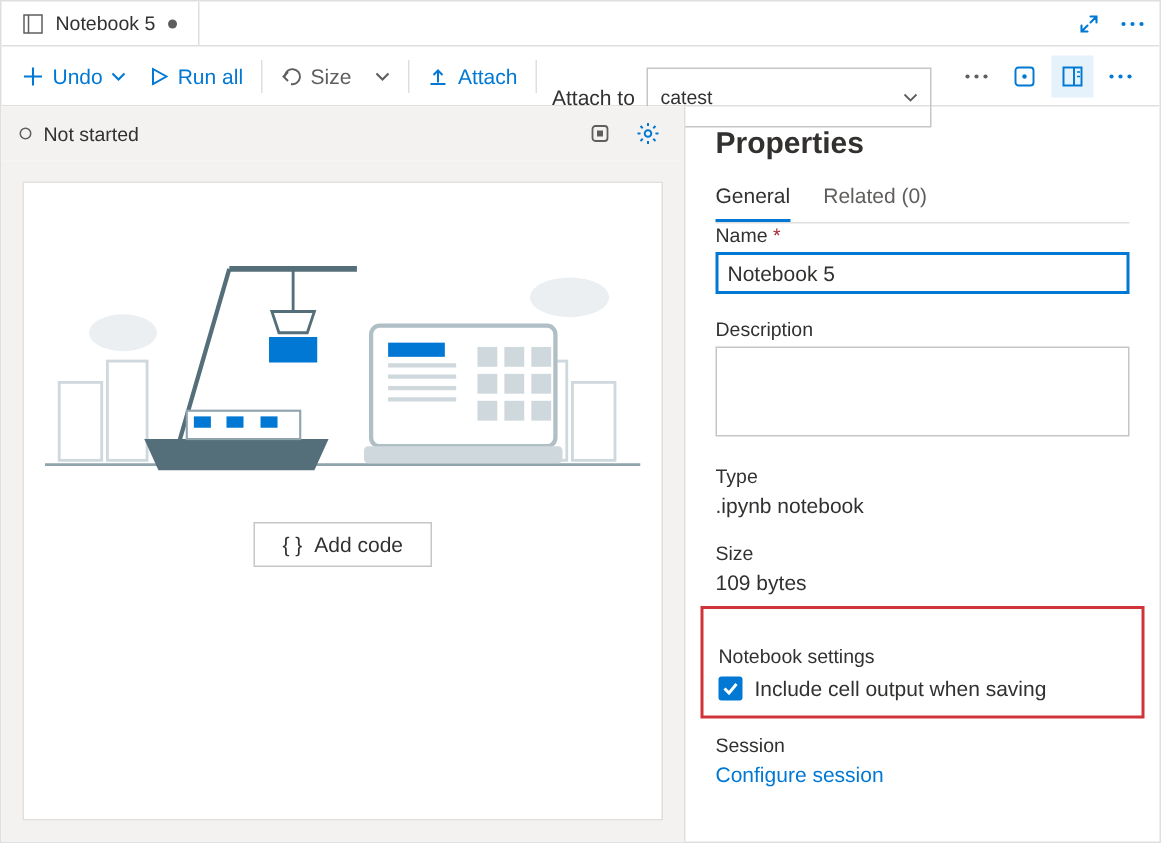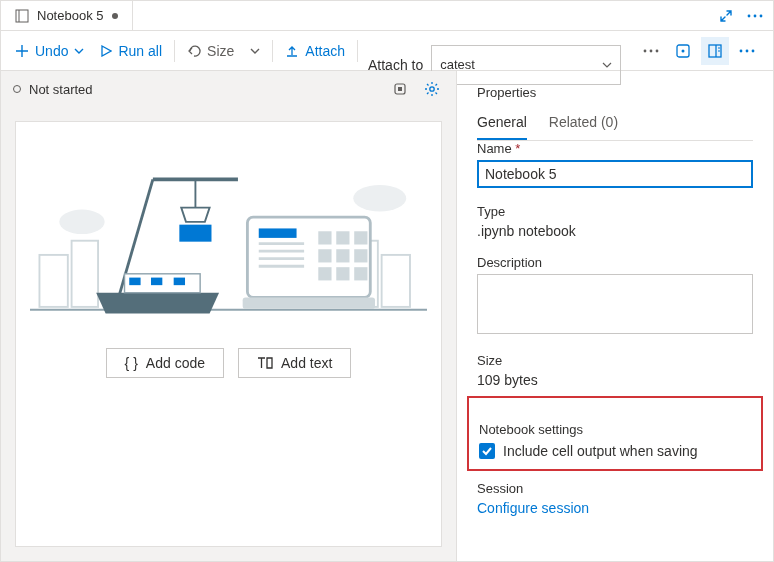--- a/index.html
+++ b/index.html
@@ -92,21 +92,21 @@
   .hero-btns{display:flex;gap:14px;}
   .hero-btn{
     display:flex;align-items:center;gap:8px;
     border:1px solid var(--border-darker);padding:6px 18px;font-size:14px;color:var(--text);
     background:#fff;cursor:pointer;
   }
 
   .props-pane {
     flex:1;border-left:1px solid var(--border);padding:14px 20px;overflow:auto;
   }
-  .props-pane h3{margin:0 0 14px;font-size:13px;font-weight:400;}
+  .props-pane h3{margin:0 0 14px;font-size:20px;font-weight:700;}
   .tabs{display:flex;gap:22px;border-bottom:1px solid var(--border);margin-bottom:0;}
   .ptab{padding-bottom:8px;font-size:14px;cursor:pointer;}
   .ptab.active{color:var(--text);border-bottom:2px solid var(--azure-blue);font-weight:500;}
   .field-label{font-size:13px;color:var(--text);margin-bottom:4px;}
   .req::after{content:" *";color:#a4262c;}
   .tinput{width:100%;height:28px;border:2px solid var(--azure-blue);padding:0 6px;font-size:14px;color:var(--text);font-family:inherit;}
   .tarea{width:100%;height:60px;border:1px solid var(--border-darker);resize:none;font-family:inherit;}
   .fgroup{margin-bottom:16px;}
   .fval{font-size:14px;color:var(--text);margin-top:2px;}
   .highlight-box{border:2px solid #d13438;padding:24px 10px 10px;margin:-8px -10px 10px;}
@@ -294,52 +294,46 @@
             <rect x="305" y="133" width="14" height="14"></rect>
               <rect x="324" y="133" width="14" height="14"></rect>
               <rect x="343" y="133" width="14" height="14"></rect>
           </g>
         </svg>
         <div class="hero-btns">
           <div class="hero-btn">
             <span>{ }</span>
             <span>Add code</span>
           </div>
-          <div class="hero-btn">
-            <svg width="16" height="14" viewBox="0 0 16 14">
-                <path d="M1 2 H8 M4.5 2 V12 M10 2 H15 V12 H10 Z" stroke="#323130" stroke-width="1.3" fill="none"></path>
-              </svg>
-            <span>Add text</span>
-          </div>
         </div>
       </div>
     </div>
   </div>
 
   <div class="props-pane">
     <h3>Properties</h3>
 
     <div class="tabs">
       <div class="ptab active">General</div>
       <div class="ptab" style="color:var(--muted);">Related (0)</div>
     </div>
 
     <div class="fgroup">
       <div class="field-label req">Name</div>
       <input class="tinput" value="Notebook 5" style="">
     </div>
 
     <div class="fgroup">
+      <div class="field-label">Description</div>
+      <textarea class="tarea" style=""></textarea>
+    </div>
+
+    <div class="fgroup">
       <div class="field-label">Type</div>
       <div class="fval">.ipynb notebook</div>
-    </div>
-
-    <div class="fgroup">
-      <div class="field-label">Description</div>
-      <textarea class="tarea" style=""></textarea>
     </div>
 
     <div class="fgroup">
       <div class="field-label">Size</div>
       <div class="fval">109 bytes</div>
     </div>
 
     <div class="highlight-box">
       <div class="field-label" style="font-weight:400;">Notebook settings</div>
       <div class="chk-row" style="margin-top:6px;">

